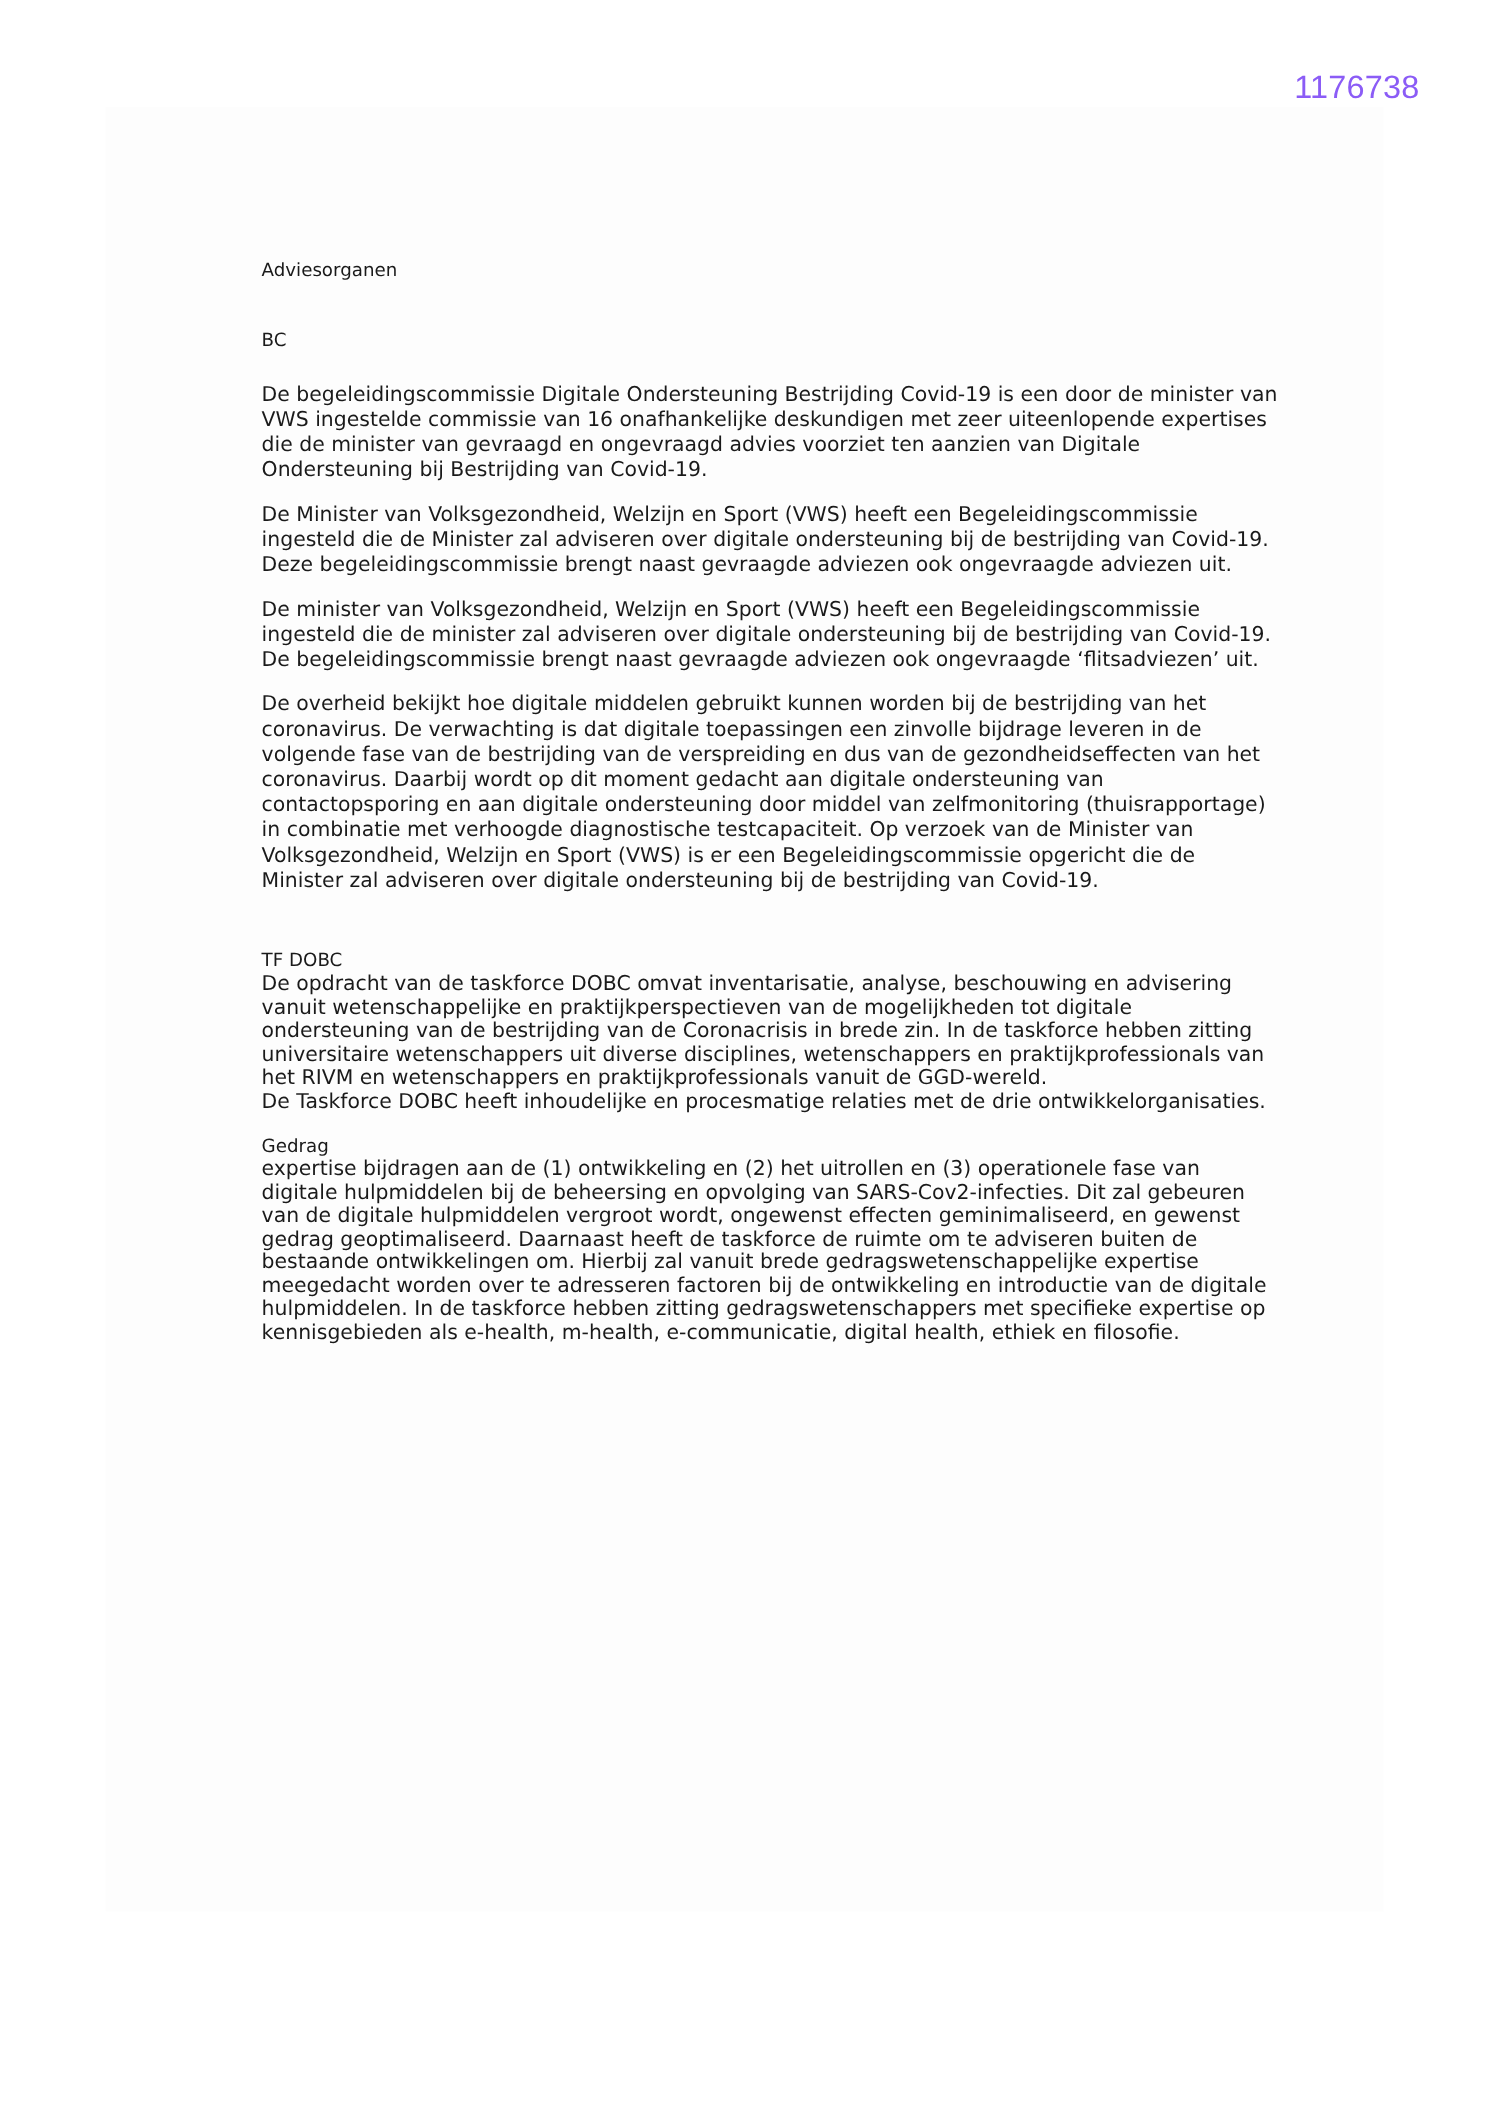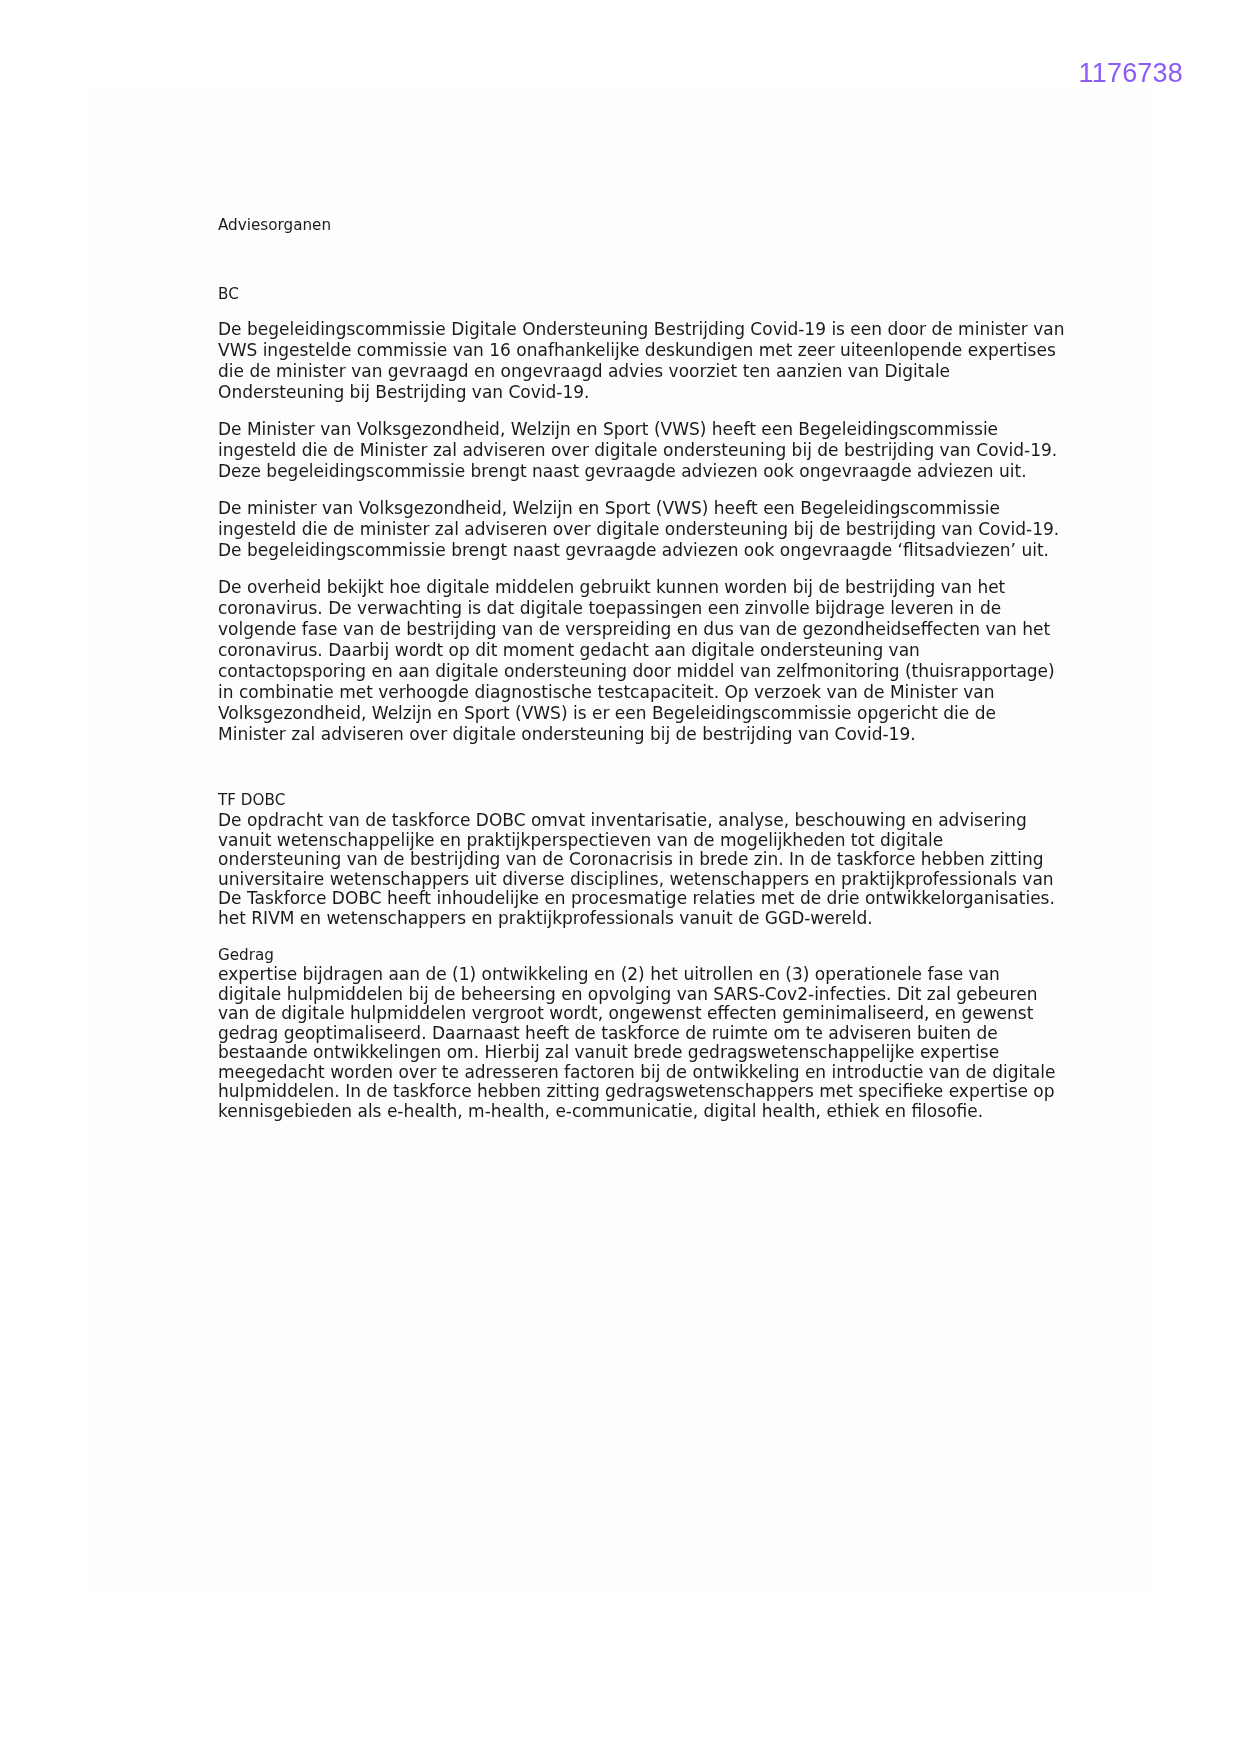--- a/index.html
+++ b/index.html
@@ -55,21 +55,21 @@
   </style>
 </head>
 <body>
 
 <div class="scan-area"></div>
 
 <div class="doc-id">1176738</div>
 
 <div class="heading" style="top:215px;">Adviesorganen</div>
 
-<div class="heading" style="top:284px;text-align:right;">BC</div>
+<div class="heading" style="top:273px;text-align:right;">BC</div>
 
 <div class="para" style="top:319px;">
   <span class="line">De begeleidingscommissie Digitale Ondersteuning Bestrijding Covid-19 is een door de minister van</span>
   <span class="line">VWS ingestelde commissie van 16 onafhankelijke deskundigen met zeer uiteenlopende expertises</span>
   <span class="line">die de minister van gevraagd en ongevraagd advies voorziet ten aanzien van Digitale</span>
   <span class="line">Ondersteuning bij Bestrijding van Covid-19.</span>
 </div>
 
 <div class="para" style="top:419px;">
   <span class="line">De Minister van Volksgezondheid, Welzijn en Sport (VWS) heeft een Begeleidingscommissie</span>
@@ -93,22 +93,22 @@
   <span class="line">Volksgezondheid, Welzijn en Sport (VWS) is er een Begeleidingscommissie opgericht die de</span>
   <span class="line">Minister zal adviseren over digitale ondersteuning bij de bestrijding van Covid-19.</span>
 </div>
 
 <div class="heading" style="top:790px;">TF DOBC</div>
 <div class="para tight" style="top:811px;">
   <span class="line">De opdracht van de taskforce DOBC omvat inventarisatie, analyse, beschouwing en advisering</span>
   <span class="line">vanuit wetenschappelijke en praktijkperspectieven van de mogelijkheden tot digitale</span>
   <span class="line">ondersteuning van de bestrijding van de Coronacrisis in brede zin. In de taskforce hebben zitting</span>
   <span class="line">universitaire wetenschappers uit diverse disciplines, wetenschappers en praktijkprofessionals van</span>
+  <span class="line">het RIVM en wetenschappers en praktijkprofessionals vanuit de GGD-wereld.</span>
   <span class="line">De Taskforce DOBC heeft inhoudelijke en procesmatige relaties met de drie ontwikkelorganisaties.</span>
-  <span class="line">het RIVM en wetenschappers en praktijkprofessionals vanuit de GGD-wereld.</span>
 </div>
 
 <div class="heading" style="top:945px;">Gedrag</div>
 <div class="para tight" style="top:965px;">
   <span class="line">expertise bijdragen aan de (1) ontwikkeling en (2) het uitrollen en (3) operationele fase van</span>
   <span class="line">digitale hulpmiddelen bij de beheersing en opvolging van SARS-Cov2-infecties. Dit zal gebeuren</span>
   <span class="line">van de digitale hulpmiddelen vergroot wordt, ongewenst effecten geminimaliseerd, en gewenst</span>
   <span class="line">gedrag geoptimaliseerd. Daarnaast heeft de taskforce de ruimte om te adviseren buiten de</span>
   <span class="line">bestaande ontwikkelingen om. Hierbij zal vanuit brede gedragswetenschappelijke expertise</span>
   <span class="line">meegedacht worden over te adresseren factoren bij de ontwikkeling en introductie van de digitale</span>

